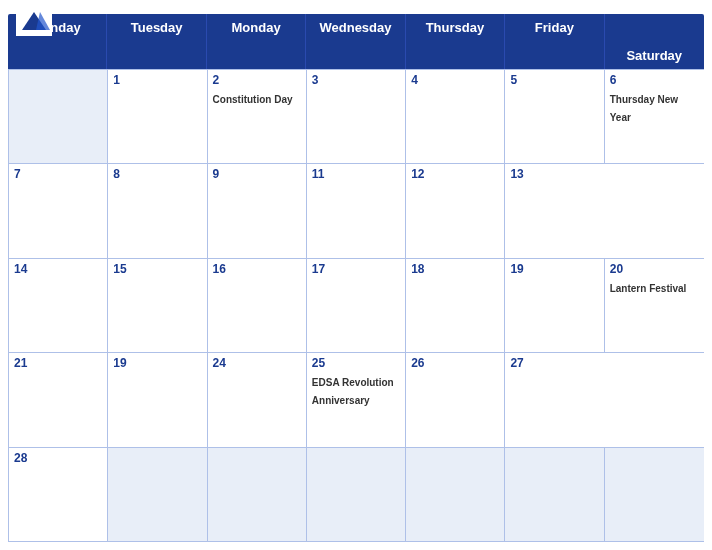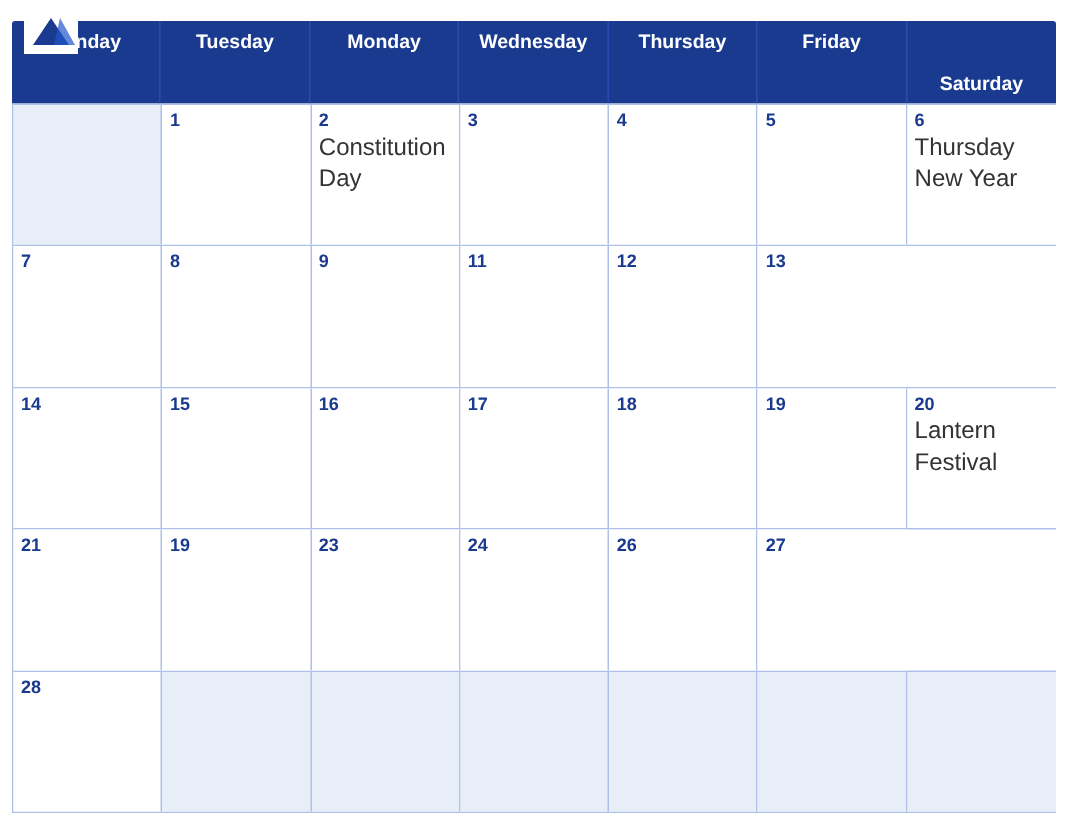--- a/index.html
+++ b/index.html
@@ -113,23 +113,24 @@
       background: #e8eef8;
     }
     .day-number {
       font-size: 12px;
       color: #1a3a8f;
       font-weight: bold;
       display: block;
       margin-bottom: 2px;
     }
     .event-text {
-      font-size: 16px;
+      font-size: 10px;
       color: #333;
       line-height: 1.3;
+      font-weight: bold;
     }
   </style>
 </head>
 <body>
 
 <div class="calendar-container">
   <div class="header">
     <div class="logo-area">
       <svg class="logo-icon" viewBox="0 0 36 28">
         <rect x="0" y="0" width="36" height="28" fill="white"></rect>
@@ -215,25 +216,23 @@
           <div class="day-cell"><span class="day-number">20</span><span class="event-text">Lantern Festival</span></div>
         </div>
         <div class="week-row">
           <div class="day-cell">
             <span class="day-number">21</span>
           </div>
           <div class="day-cell">
             <span class="day-number">19</span>
           </div>
           <div class="day-cell">
-            <span class="day-number">23</span>
-          </div>
-          <div class="day-cell">
             <span class="day-number">24</span>
           </div>
+          <div class="day-cell"><span class="day-number">25</span><span class="event-text">EDSA Revolution Anniversary</span></div>
           <div class="day-cell">
             <span class="day-number">26</span>
           </div>
           <div class="day-cell">
             <span class="day-number">27</span>
           </div>
         </div>
         <div class="week-row">
           <div class="day-cell">
             <span class="day-number">28</span>

